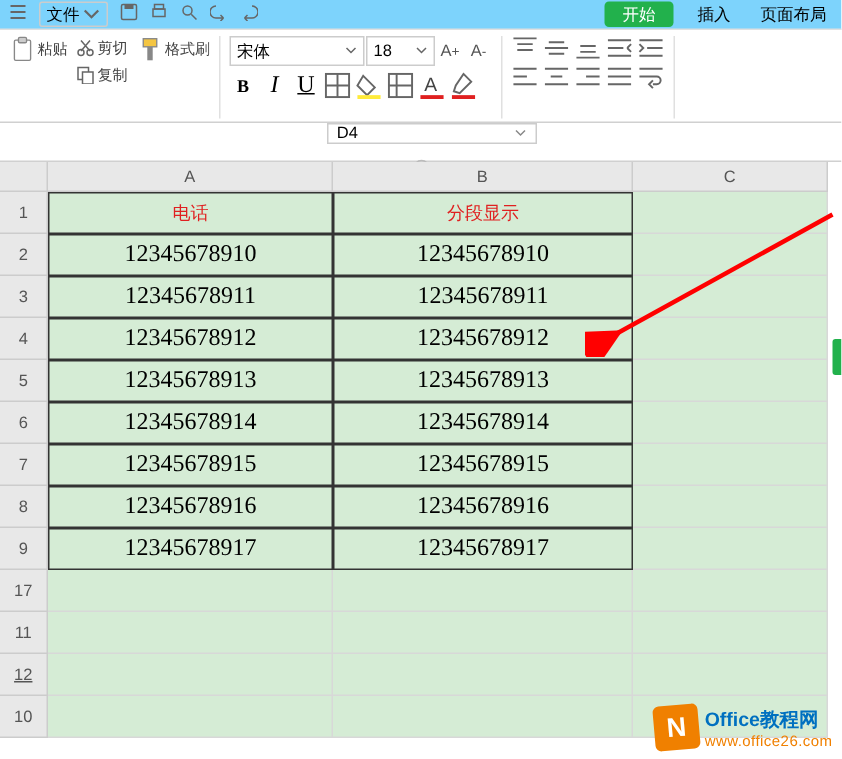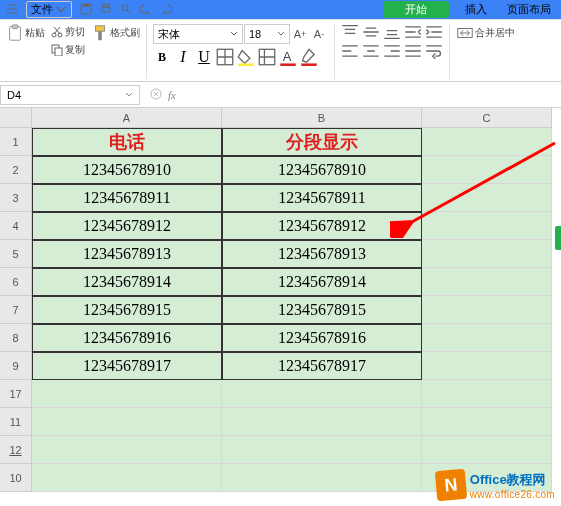--- a/index.html
+++ b/index.html
@@ -1,20 +1,20 @@
 <!DOCTYPE html>
 <html><head>
   <meta charset="utf-8">
   <style>
     * { box-sizing: border-box; margin: 0; padding: 0; font-family: "Microsoft YaHei", sans-serif; }
     body { width: 561px; height: 506px; overflow: hidden; background: #fff; position: relative; }
     
-    .menubar { height: 20px; background: #3b82f6; border-bottom: 1px solid #e0e0e0; display: flex; align-items: center; padding: 0 6px; font-size: 11px; gap: 24px; }
+    .menubar { height: 20px; background: #7dd3fc; border-bottom: 1px solid #e0e0e0; display: flex; align-items: center; padding: 0 6px; font-size: 11px; gap: 24px; }
     .menubar .tab-btn { padding: 1px 4px; }
-    .menubar .tab-start { background: #22b14c; color: #fff; border-radius: 3px; padding: 1px 22px; }
+    .menubar .tab-start { background: #22b14c; color: #fff; border-radius: 3px; padding: 1px 12px; }
     .menubar-left { display: flex; align-items: center; gap: 8px; }
     .menubar-right { display: flex; align-items: center; gap: 12px; margin-left: auto; }
     .menubar svg { width: 12px; height: 12px; }
     .file-menu { display: flex; align-items: center; gap: 2px; border: 1px solid #ccc; padding: 0 4px; border-radius: 2px; }
     
     .ribbon { height: 62px; background: #fff; border-bottom: 1px solid #d0d0d0; display: flex; padding: 4px 6px 2px; gap: 6px; }
     .group { display: flex; flex-direction: column; align-items: center; border-right: 1px solid #e0e0e0; padding-right: 6px; }
     .group-row { display: flex; align-items: center; gap: 4px; }
     .btn-stack { display: flex; align-items: center; gap: 1px; font-size: 10px; color: #444; }
     .btn-stack svg { width: 18px; height: 18px; }
@@ -28,33 +28,33 @@
     .select-font { width: 90px; }
     .select-size { width: 46px; }
     .fs-btn { width: 18px; height: 18px; display: flex; align-items: center; justify-content: center; font-size: 11px; color: #555; }
     .ico { width: 18px; height: 18px; display: flex; align-items: center; justify-content: center; }
     .formula-ribbon-icon { font-weight: bold; font-size: 12px; font-family: serif; }
     
     .align-group { display: flex; flex-direction: column; gap: 3px; }
     .align-row { display: flex; gap: 3px; }
     .align-ico { width: 18px; height: 16px; display: flex; align-items: center; justify-content: center; }
     
-    .namebox-row { height: 26px; border-bottom: 1px solid #d0d0d0; display: flex; align-items: center; gap: 10px; }
+    .namebox-row { height: 26px; border-bottom: 1px solid #d0d0d0; display: flex; align-items: center; padding-left: 14px; gap: 10px; flex-direction: column; }
     .namebox { width: 140px; height: 20px; border: 1px solid #ccc; font-size: 11px; padding: 0 6px; display: flex; align-items: center; justify-content: space-between; }
     .fx { display: flex; align-items: center; gap: 6px; color: #888; font-size: 11px; }
     
     .sheet { position: relative; user-select: none; }
     .corner { position: absolute; left: 0; top: 0; width: 32px; height: 20px; background: #e8e8e8; border-right: 1px solid #ccc; border-bottom: 1px solid #ccc; }
     .colhdrs { display: flex; margin-left: 32px; }
     .colhdr { height: 20px; background: #e8e8e8; border-right: 1px solid #ccc; border-bottom: 1px solid #ccc; display: flex; align-items: center; justify-content: center; font-size: 11px; color: #555; }
     .rowhdr { width: 32px; background: #e8e8e8; border-right: 1px solid #ccc; border-bottom: 1px solid #ccc; display: flex; align-items: center; justify-content: center; font-size: 11px; color: #555; }
     .rows { }
     .row { display: flex; }
     .cell { border-right: 1px solid #d8d8d8; border-bottom: 1px solid #d8d8d8; height: 28px; display: flex; align-items: center; justify-content: center; font-size: 16px; font-family: "SimSun", serif; background: #d5ecd5; }
-    .cell.h { font-weight: bold; color: #e02020; font-size: 18px; }
+    .cell.h { font-weight: normal; color: #e02020; font-size: 12px; }
     .cell.bordered { border: 1px solid #333; }
     .col-a { width: 190px; }
     .col-b { width: 200px; }
     .col-c { width: 130px; }
     
     .arrow { position: absolute; pointer-events: none; }
     .watermark { position: absolute; right: 6px; bottom: 6px; display: flex; align-items: center; gap: 4px; font-size: 13px; font-weight: bold; }
     .wm-icon { width: 30px; height: 30px; background: #f08000; border-radius: 4px; display: flex; align-items: center; justify-content: center; color: #fff; font-size: 18px; font-weight: bold; transform: rotate(-5deg); }
     .wm-text1 { color: #0070c0; }
     .wm-text2 { color: #f08000; font-size: 10px; font-weight: normal; letter-spacing: 0.3px; }
@@ -247,29 +247,20 @@
           </span>
         <span class="align-ico">
             <svg class="line" viewBox="0 0 14 14">
               <path d="M1 3h12M1 7h9a2 2 0 0 1 0 4h-2M8 9l-2 2 2 2"></path>
             </svg>
           </span>
       </div>
     </div>
   </div>
 
-  <div class="group" style="border:none;">
-    <div class="btn-stack">
-      <svg viewBox="0 0 20 20">
-          <rect x="2" y="5" width="16" height="10" fill="none" stroke="#666"></rect>
-          <path d="M5 10h10M8 7l-3 3 3 3M12 7l3 3-3 3" stroke="#666" fill="none"></path>
-        </svg>
-      <span>合并居中</span>
-    </div>
-  </div>
 </div>
 
 <div class="namebox-row">
   <div class="namebox">
       <span>D4</span>
       <svg width="8" height="8" viewBox="0 0 8 8">
         <path d="M1 2l3 3 3-3" stroke="#888" fill="none"></path>
       </svg>
     </div>
   <div class="fx">

